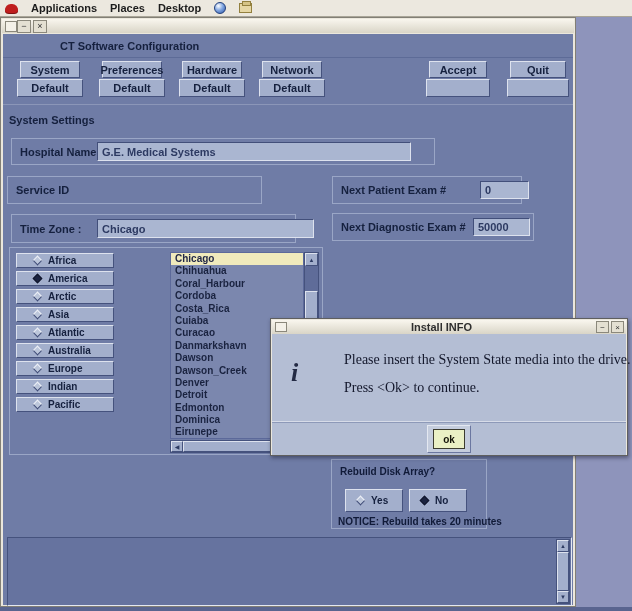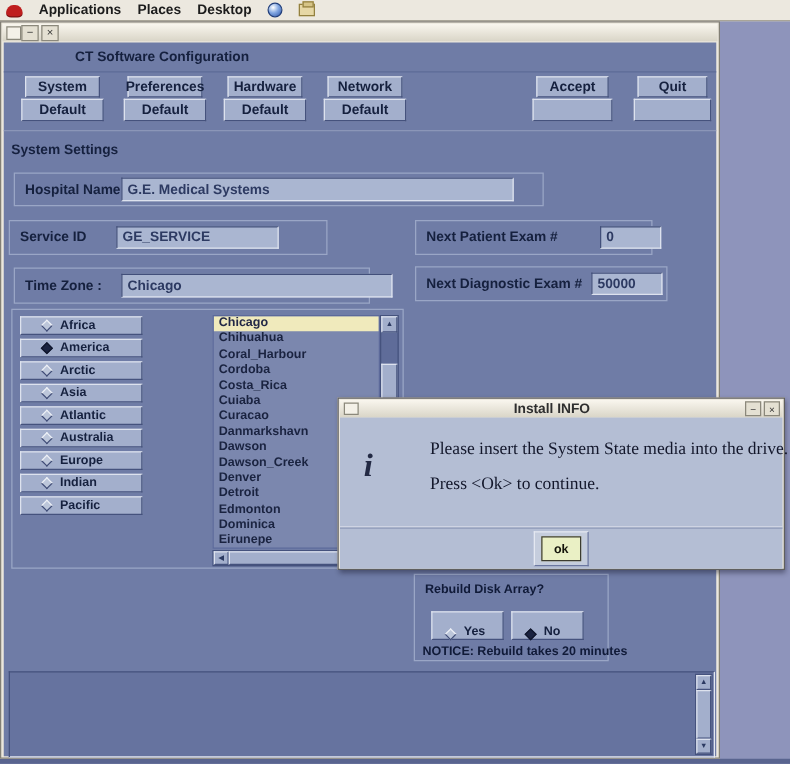--- a/index.html
+++ b/index.html
@@ -57,21 +57,21 @@
     font-size:11px;font-weight:700;color:#2d3a62;display:flex;align-items:center;
     padding-left:4px;box-sizing:border-box;white-space:nowrap}
 
   
   .diamond{width:7px;height:7px;transform:rotate(45deg);background:#bcc6da;
     border:1px solid;border-color:#eef1f7 #3e4b76 #3e4b76 #eef1f7;flex:none;box-sizing:border-box}
   .diamond.sel{background:#1b2340;border-color:#10162c}
 
   .region-btn{display:flex;align-items:center;gap:7px;padding-left:17px;
     font-size:10px;font-weight:700;color:#15203e}
-  .choice-btn{display:flex;align-items:flex-end;gap:7px;padding-left:11px;
+  .choice-btn{display:flex;align-items:center;gap:7px;padding-left:11px;
     font-size:10px;font-weight:700;color:#15203e}
 
   
   .city-list{background:#7b87ae;border:1px solid #5c699a;box-sizing:border-box;overflow:hidden}
   .city-row{height:12.4px;line-height:12.5px;font-size:10px;font-weight:700;color:#1a2340;
     padding-left:4px;white-space:nowrap}
   .city-row.sel{background:#f0eabc;color:#232947}
 
   
   .scroll-trough{background:#5f6c99;border:1px solid #45527d;box-sizing:border-box}
@@ -163,21 +163,20 @@
 
     <div class="abs flabel" style="left:6px;top:80px">System Settings</div>
 
     <div class="abs group-box" style="left:8px;top:104px;width:424px;height:27px">
       <span class="abs flabel" style="left:8px;top:7px">Hospital Name</span>
       <div class="abs sunken-input" style="left:85px;top:3px;width:314px;height:19px">G.E. Medical Systems</div>
     </div>
 
     <div class="abs group-box" style="left:4px;top:142px;width:255px;height:28px">
       <span class="abs flabel" style="left:8px;top:7px">Service ID</span>
-      <div class="abs sunken-input" style="left:85px;top:4px;width:130px;height:18px">GE_SERVICE</div>
     </div>
 
     <div class="abs group-box" style="left:329px;top:142px;width:190px;height:28px">
       <span class="abs flabel" style="left:8px;top:7px">Next Patient Exam #</span>
       <div class="abs sunken-input" style="left:147px;top:4px;width:49px;height:18px">0</div>
     </div>
 
     <div class="abs group-box" style="left:8px;top:180px;width:285px;height:29px">
       <span class="abs flabel" style="left:8px;top:8px">Time Zone :</span>
       <div class="abs sunken-input" style="left:85px;top:4px;width:217px;height:19px">Chicago</div>

